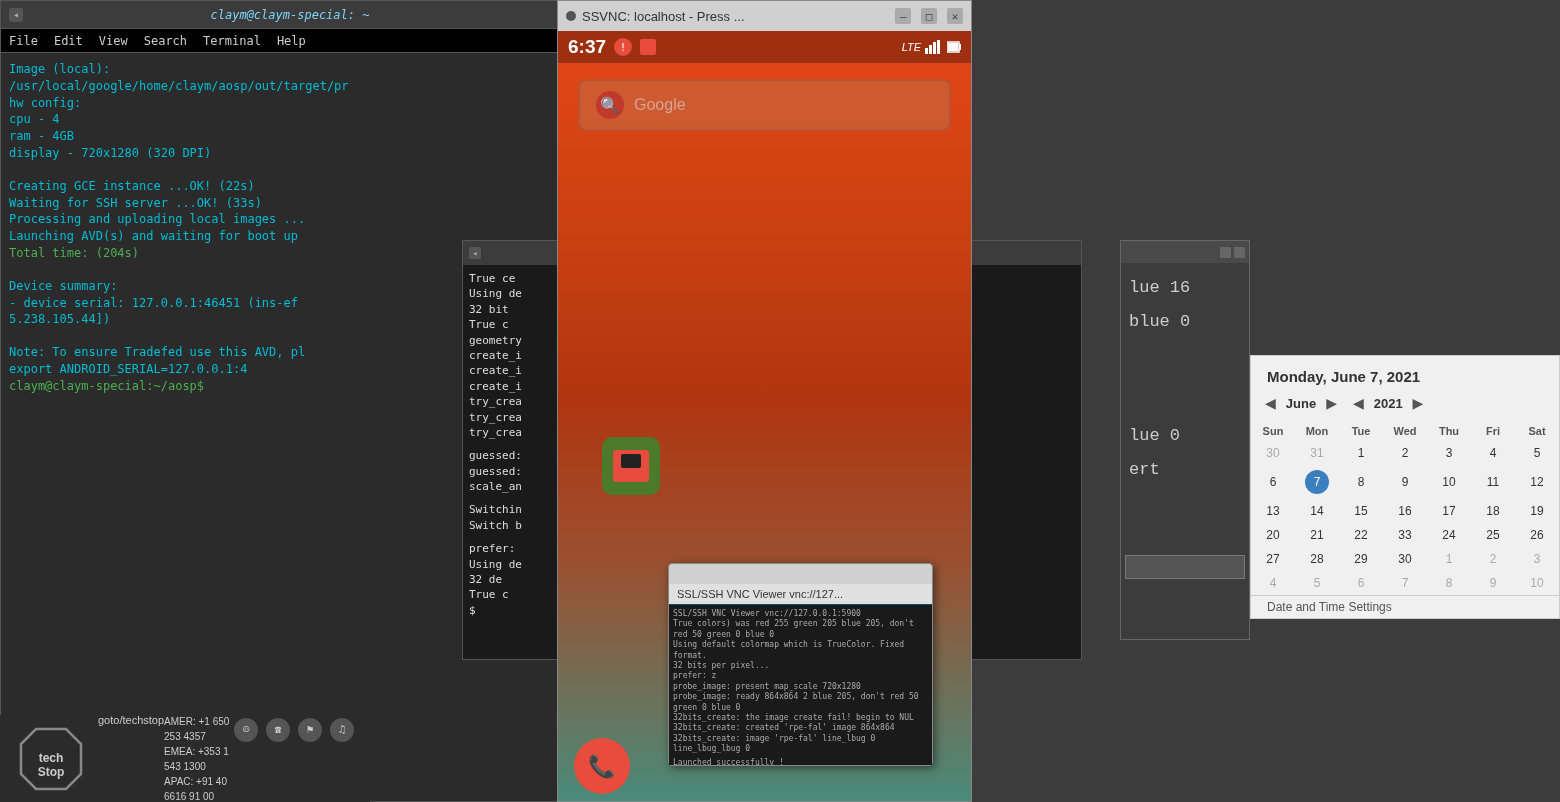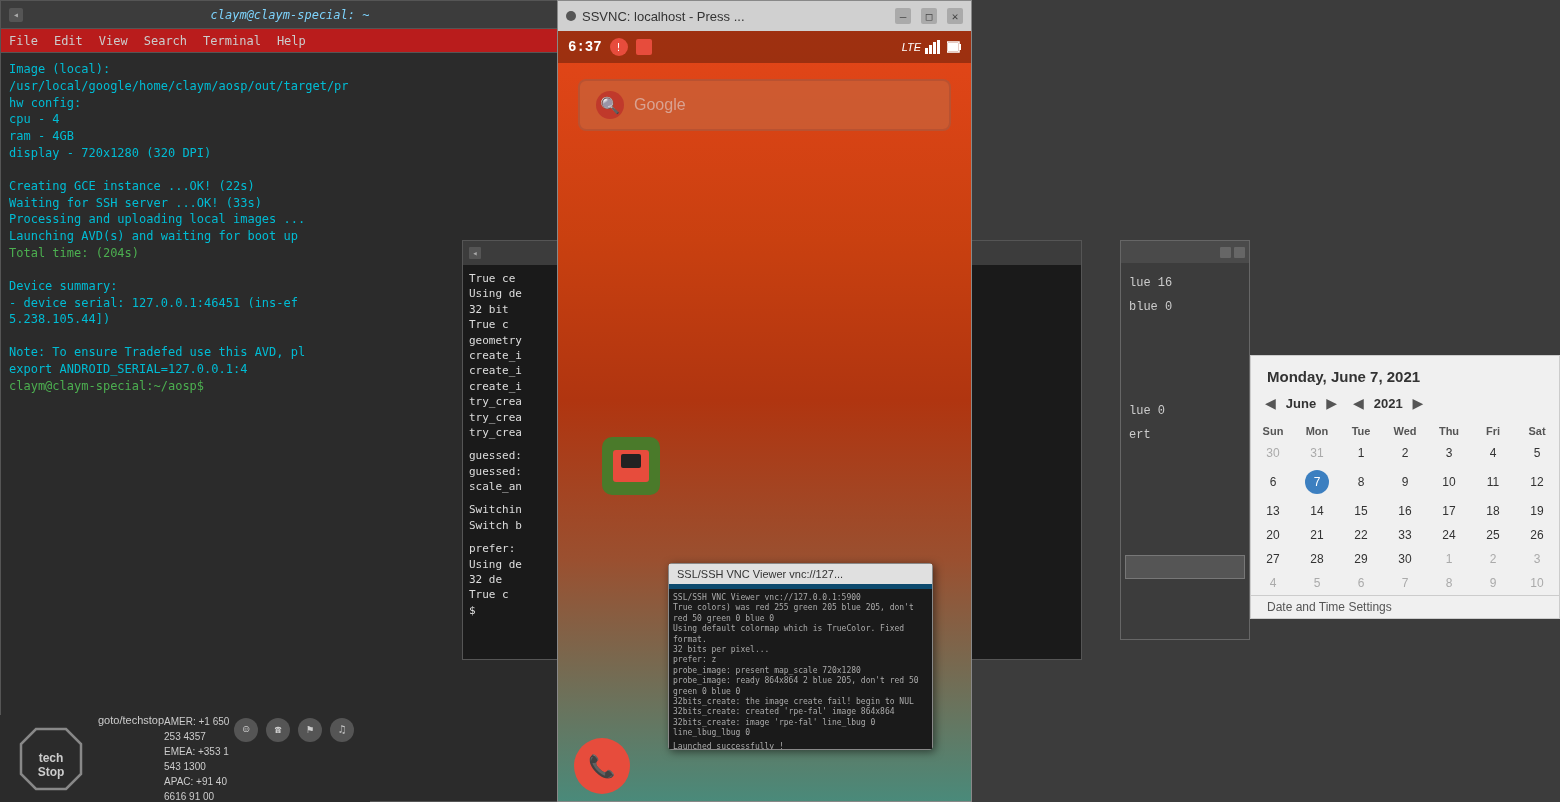--- a/index.html
+++ b/index.html
@@ -46,21 +46,21 @@
       color: #aaa;
     }
     .terminal-title {
       flex: 1;
       text-align: center;
       color: #7dd3fc;
       font-size: 12px;
       font-style: italic;
     }
     .terminal-menu {
-      background: #b91c1c;
+      background: #000000;
       height: 24px;
       display: flex;
       align-items: center;
       padding: 0 8px;
       gap: 16px;
       border-bottom: 1px solid #555;
     }
     .terminal-menu span {
       color: #ccc;
       font-size: 12px;
@@ -218,23 +218,23 @@
     .ssvnc-statusbar {
       background: rgba(0,0,0,0.3);
       height: 32px;
       display: flex;
       align-items: center;
       padding: 0 10px;
       gap: 8px;
     }
     .ssvnc-time {
       color: white;
-      font-size: 14px;
+      font-size: 19px;
       font-weight: bold;
-      font-family: Liberation Mono, monospace;
+      font-family: Liberation Sans, sans-serif;
     }
     .ssvnc-status-icons {
       display: flex;
       align-items: center;
       gap: 4px;
       margin-left: auto;
       font-style: italic;
     }
     .ssvnc-lte {
       color: white;
@@ -298,21 +298,22 @@
       border-radius: 4px;
       z-index: 10;
       box-shadow: 2px 2px 8px rgba(0,0,0,0.5);
     }
     .popup-thumbnail-title {
       background: #e0e0e0;
       padding: 4px 8px;
       font-size: 11px;
       color: #333;
       font-family: Arial, sans-serif;
-      border-bottom: 5px solid #0c4a6e;
+      border-bottom: 1px solid #0c4a6e;
+      margin-top: 20px;
     }
     .popup-thumbnail-content {
       background: #1a1a1a;
       height: 160px;
       font-size: 8px;
       color: #aaa;
       padding: 4px;
       overflow: hidden;
       line-height: 1.3;
     }
@@ -559,21 +560,21 @@
     <div>  True c</div>
     <div>$</div>
   </div>
 </div>
 
 <div style="position:absolute;right:310px;top:240px;width:130px;height:400px;background:#3c3c3c;border:1px solid #666;z-index:3;">
   <div style="background:#4a4a4a;height:22px;display:flex;align-items:center;justify-content:flex-end;padding:0 4px;gap:3px;">
     <div style="width:11px;height:11px;background:#666;border-radius:1px;"></div>
     <div style="width:11px;height:11px;background:#666;border-radius:1px;"></div>
   </div>
-  <div style="padding:8px;font-size:12px;color:#ccc;font-family:'Courier New',monospace;line-height:2;">
+  <div style="padding:8px;font-size:17px;color:#ccc;font-family:'Courier New',monospace;line-height:2;">
     <div>lue 16</div>
     <div></div>
     <div>blue 0</div>
     <div style="height:80px;"></div>
     <div>lue 0</div>
     <div>ert</div>
   </div>
 
   <div style="position:absolute;bottom:60px;left:4px;right:4px;height:24px;background:#555;border:1px solid #777;"></div>
 </div>

